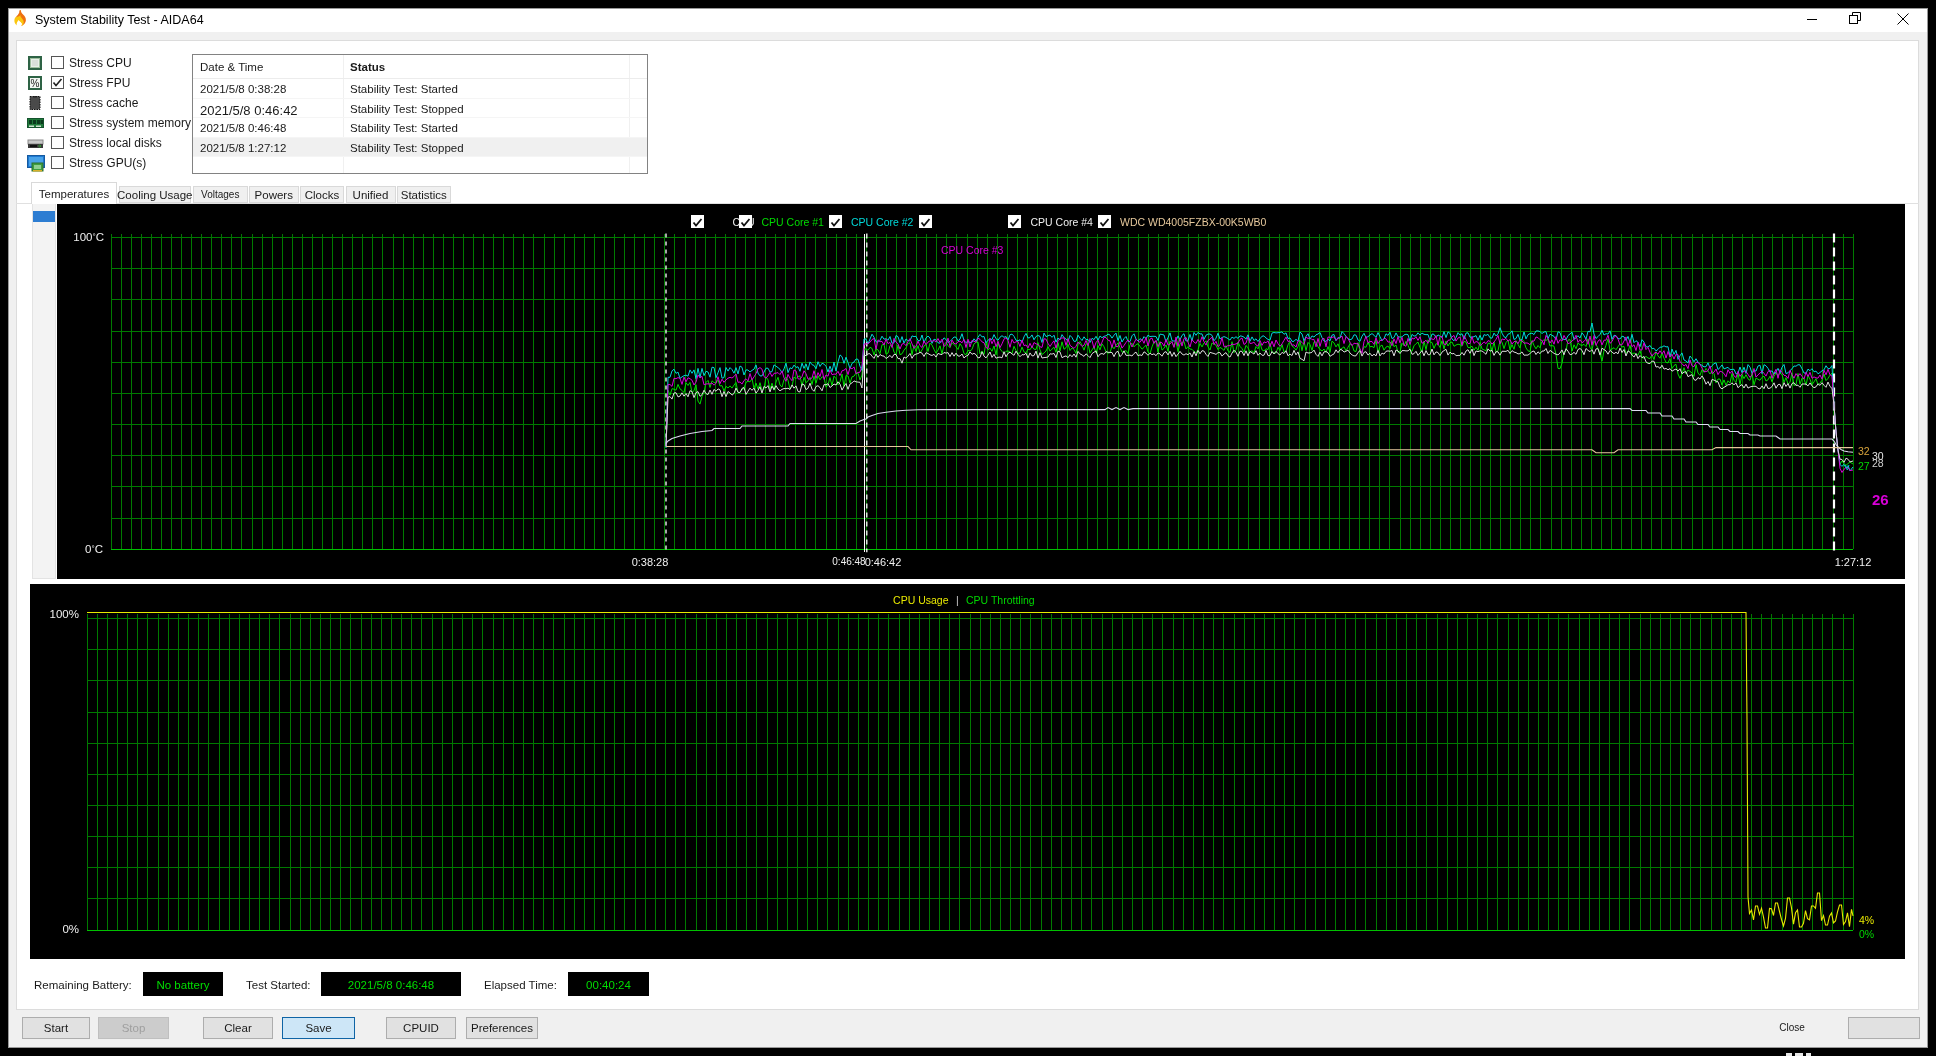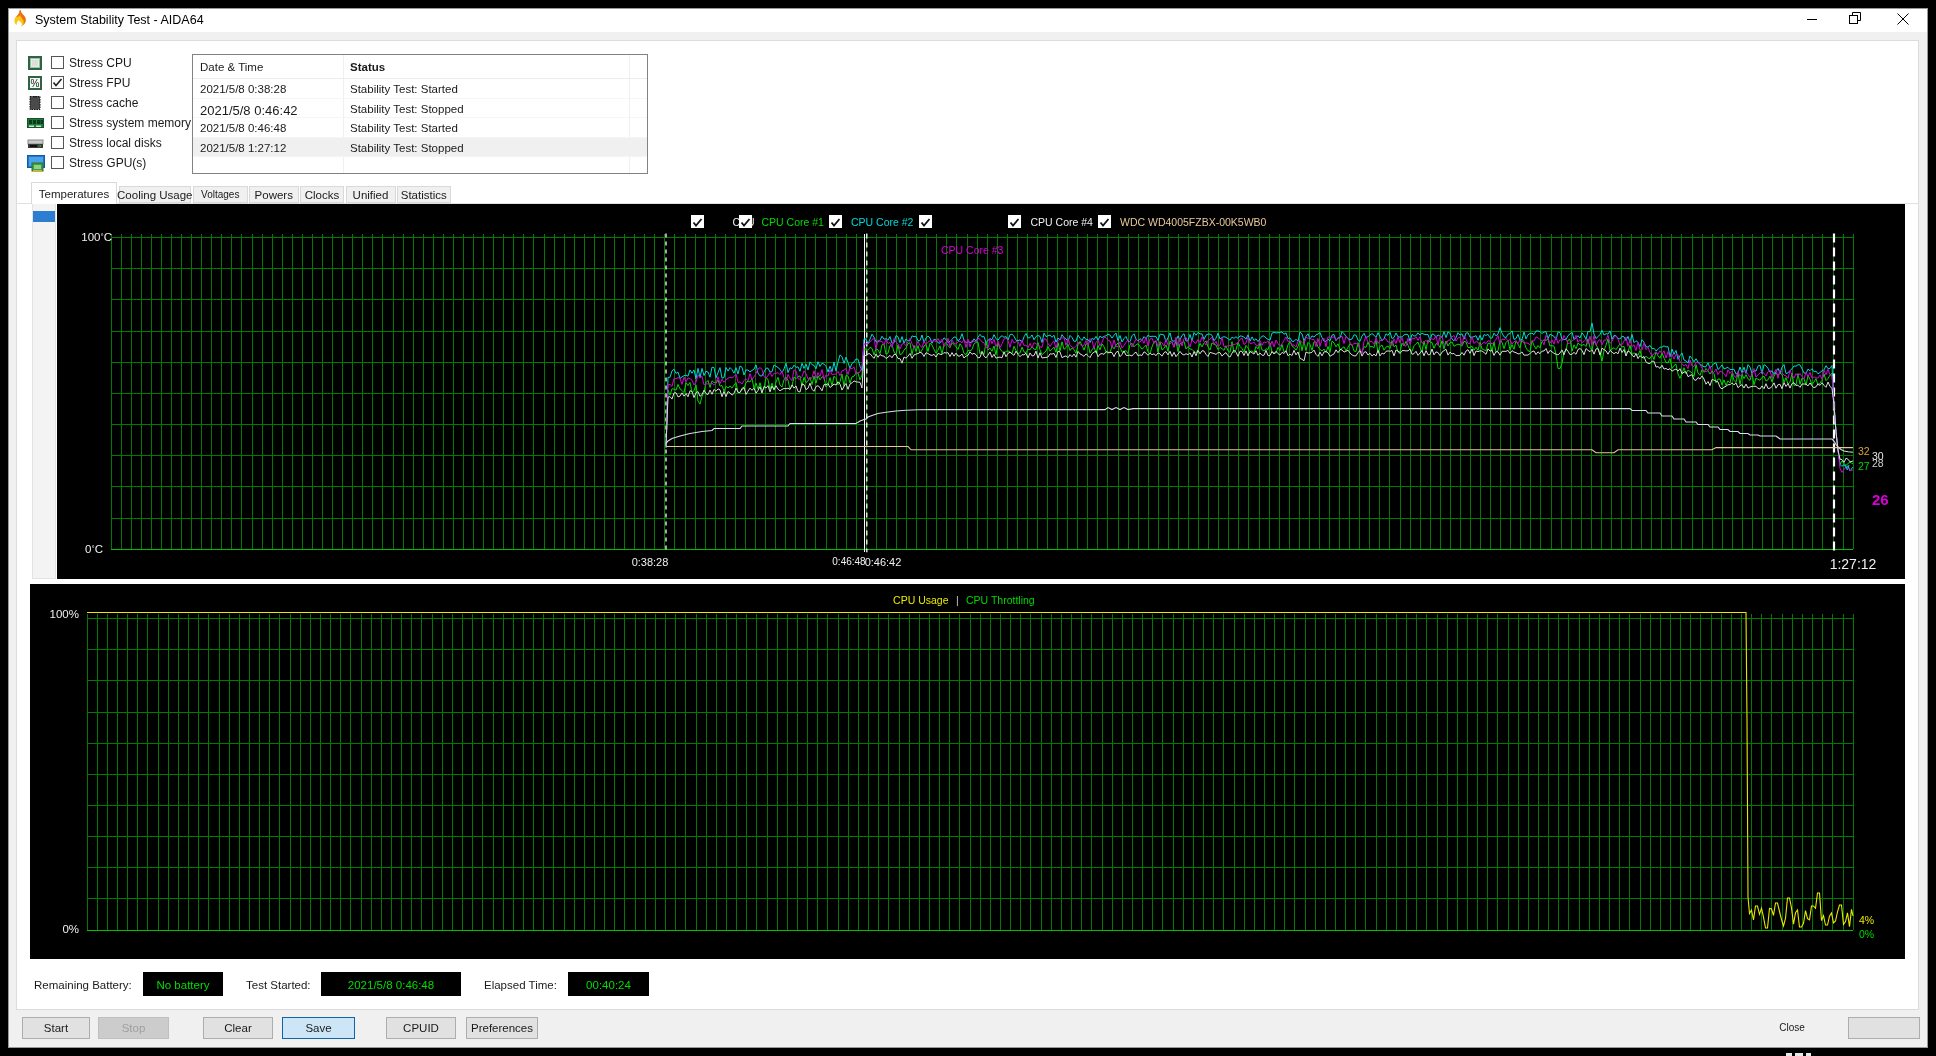--- a/index.html
+++ b/index.html
@@ -322,26 +322,26 @@
     </svg></div>
 <div style="position:absolute;left:941px;top:216.5px;font-size:10.5px;color:#d800d8;white-space:nowrap;line-height:1;margin-top:28px;">CPU Core #3</div>
 <div style="position:absolute;left:1008px;top:214.5px;width:13px;height:13px;background:#fff"><svg width="13" height="13">
       <polyline points="2.5,6.5 5,9.5 10.5,3" fill="none" stroke="#111" stroke-width="1.8"></polyline>
     </svg></div>
 <div style="position:absolute;left:1030.5px;top:216.5px;font-size:10.5px;color:#f0f0f0;white-space:nowrap;line-height:1;">CPU Core #4</div>
 <div style="position:absolute;left:1098px;top:214.5px;width:13px;height:13px;background:#fff"><svg width="13" height="13">
       <polyline points="2.5,6.5 5,9.5 10.5,3" fill="none" stroke="#111" stroke-width="1.8"></polyline>
     </svg></div>
 <div style="position:absolute;left:1120px;top:216.5px;font-size:10.5px;color:#e6c89c;white-space:nowrap;line-height:1;">WDC WD4005FZBX-00K5WB0</div>
-<div style="position:absolute;left:112px;top:231.5px;font-size:11.5px;color:#f0f0f0;white-space:nowrap;line-height:1;transform:translateX(-100%);text-align:right;">100<span style="font-size:8px;vertical-align:2.5px">°</span>C</div>
+<div style="position:absolute;left:104px;top:231.5px;font-size:11.5px;color:#f0f0f0;white-space:nowrap;line-height:1;transform:translateX(-100%);text-align:right;">100<span style="font-size:8px;vertical-align:2.5px">°</span>C</div>
 <div style="position:absolute;left:103px;top:544px;font-size:11.5px;color:#f0f0f0;white-space:nowrap;line-height:1;transform:translateX(-100%);">0<span style="font-size:8px;vertical-align:2.5px">°</span>C</div>
 <div style="position:absolute;left:650px;top:556.5px;font-size:11px;color:#f0f0f0;white-space:nowrap;line-height:1;transform:translateX(-50%);">0:38:28</div>
 <div style="position:absolute;left:849px;top:556.5px;font-size:10px;color:#f0f0f0;white-space:nowrap;line-height:1;transform:translateX(-50%);">0:46:48</div>
 <div style="position:absolute;left:883px;top:556.5px;font-size:11px;color:#f0f0f0;white-space:nowrap;line-height:1;transform:translateX(-50%);">0:46:42</div>
-<div style="position:absolute;left:1853px;top:556.5px;font-size:14px;color:#f0f0f0;white-space:nowrap;line-height:1;transform:translateX(-50%);">1:27:12</div>
+<div style="position:absolute;left:1853px;top:556.5px;font-size:11px;color:#f0f0f0;white-space:nowrap;line-height:1;transform:translateX(-50%);">1:27:12</div>
 <div style="position:absolute;left:1858px;top:446px;font-size:10.5px;color:#d8a43c;white-space:nowrap;line-height:1;">32</div>
 <div style="position:absolute;left:1872px;top:451px;font-size:10.5px;color:#e8e8e8;white-space:nowrap;line-height:1;">30</div>
 <div style="position:absolute;left:1872px;top:458px;font-size:10.5px;color:#cfcfcf;white-space:nowrap;line-height:1;">28</div>
 <div style="position:absolute;left:1858px;top:460.5px;font-size:10.5px;color:#00d800;white-space:nowrap;line-height:1;">27</div>
 <div style="position:absolute;left:1872px;top:492px;font-size:15px;color:#d800d8;white-space:nowrap;line-height:1;font-weight:bold;">26</div>
 <div style="position:absolute;left:1845px;top:463px;font-size:9px;color:#00d8d8;white-space:nowrap;line-height:1;">v</div>
 <div class="abs" style="left:30px;top:584px;width:1875px;height:375px;background:#000"></div>
 <svg width="1875" height="375" style="position:absolute;left:30px;top:584px">
     <g stroke="#007a00" stroke-width="1" shape-rendering="crispEdges">
       <line x1="57.0" y1="29.5" x2="57.0" y2="346.0"></line>

